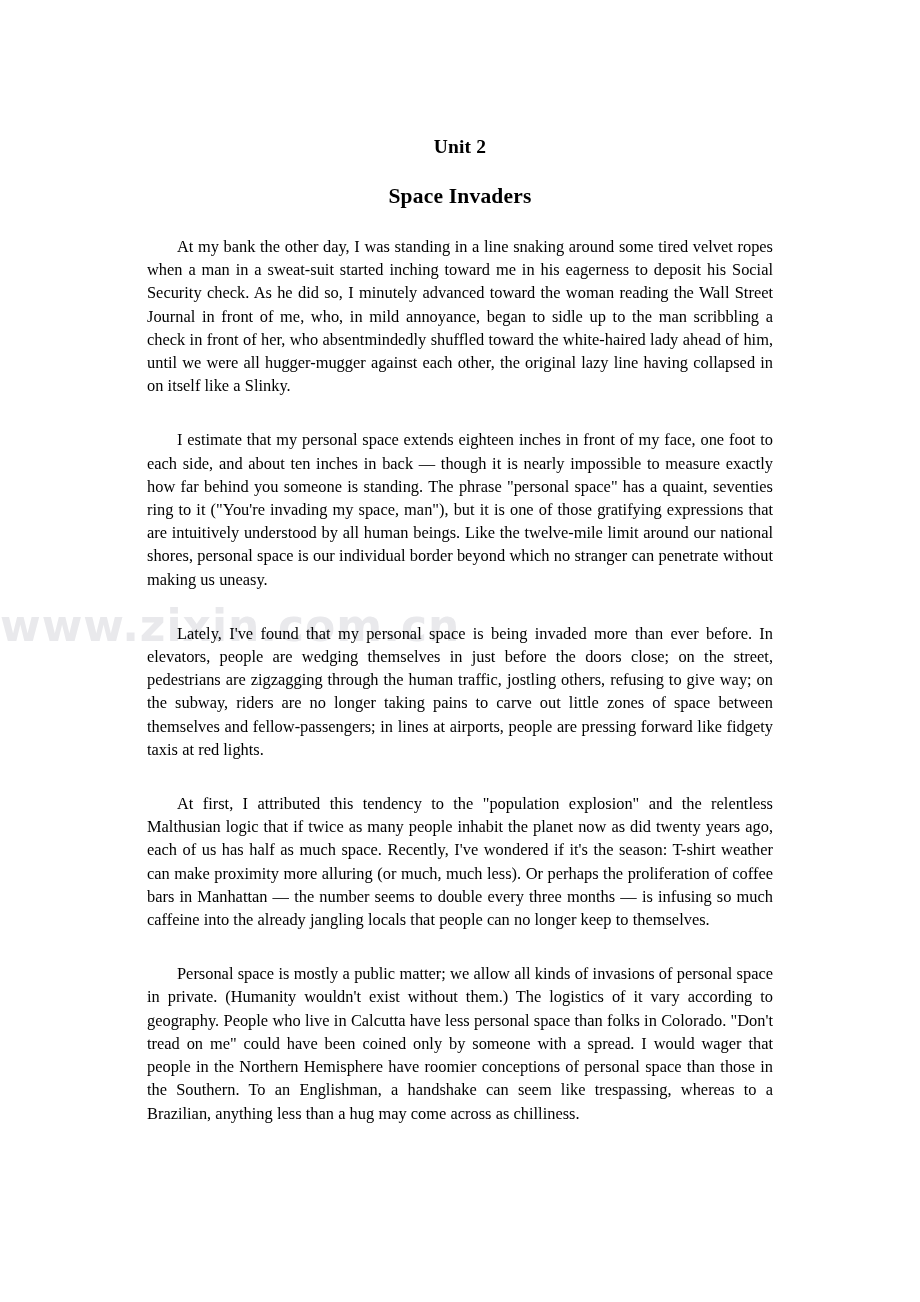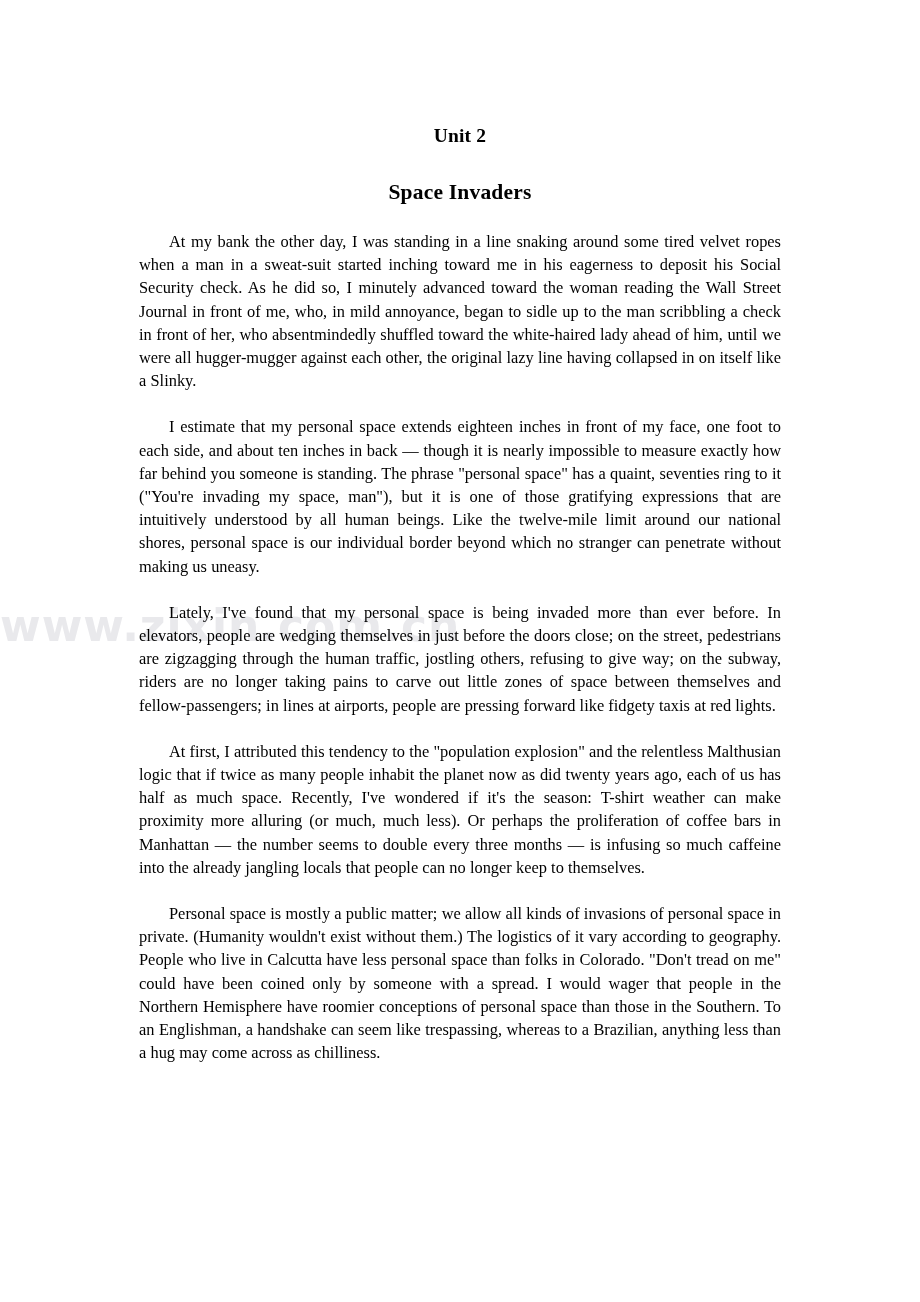--- a/index.html
+++ b/index.html
@@ -36,21 +36,21 @@
     letter-spacing: 1px;
     color: #e9e9ec;
     z-index: 0;
     user-select: none;
     white-space: nowrap;
   }
 
   #content {
     position: absolute;
     left: 139px;
-    top: 0;
+    top: 11px;
     width: 642px;
     z-index: 1;
   }
 
   .title-block {
     text-align: center;
   }
 
   .unit-title {
     font-size: 19.5px;
@@ -58,36 +58,36 @@
     letter-spacing: 0.2px;
     margin: 0;
     padding-top: 124px;
     line-height: 23px;
   }
 
   .doc-title {
     font-size: 21.5px;
     font-weight: bold;
     letter-spacing: 0.2px;
-    margin: 8px;
+    margin: 1px;
     padding-top: 26px;
     line-height: 23px;
     text-align: center;
   }
 
   .byline {
     font-size: 14.5px;
     font-style: italic;
     margin: 0;
     padding-top: 20px;
     line-height: 23px;
   }
 
   .body-text {
-    margin: 0;
+    margin: 8px;
     padding-top: 23px;
     font-size: 16.4px;
     line-height: 23.2px;
     text-align: justify;
     text-justify: inter-word;
     text-indent: 30px;
     word-spacing: 0.1px;
   }
   .body-text:first-of-type {
     padding-top: 0;

